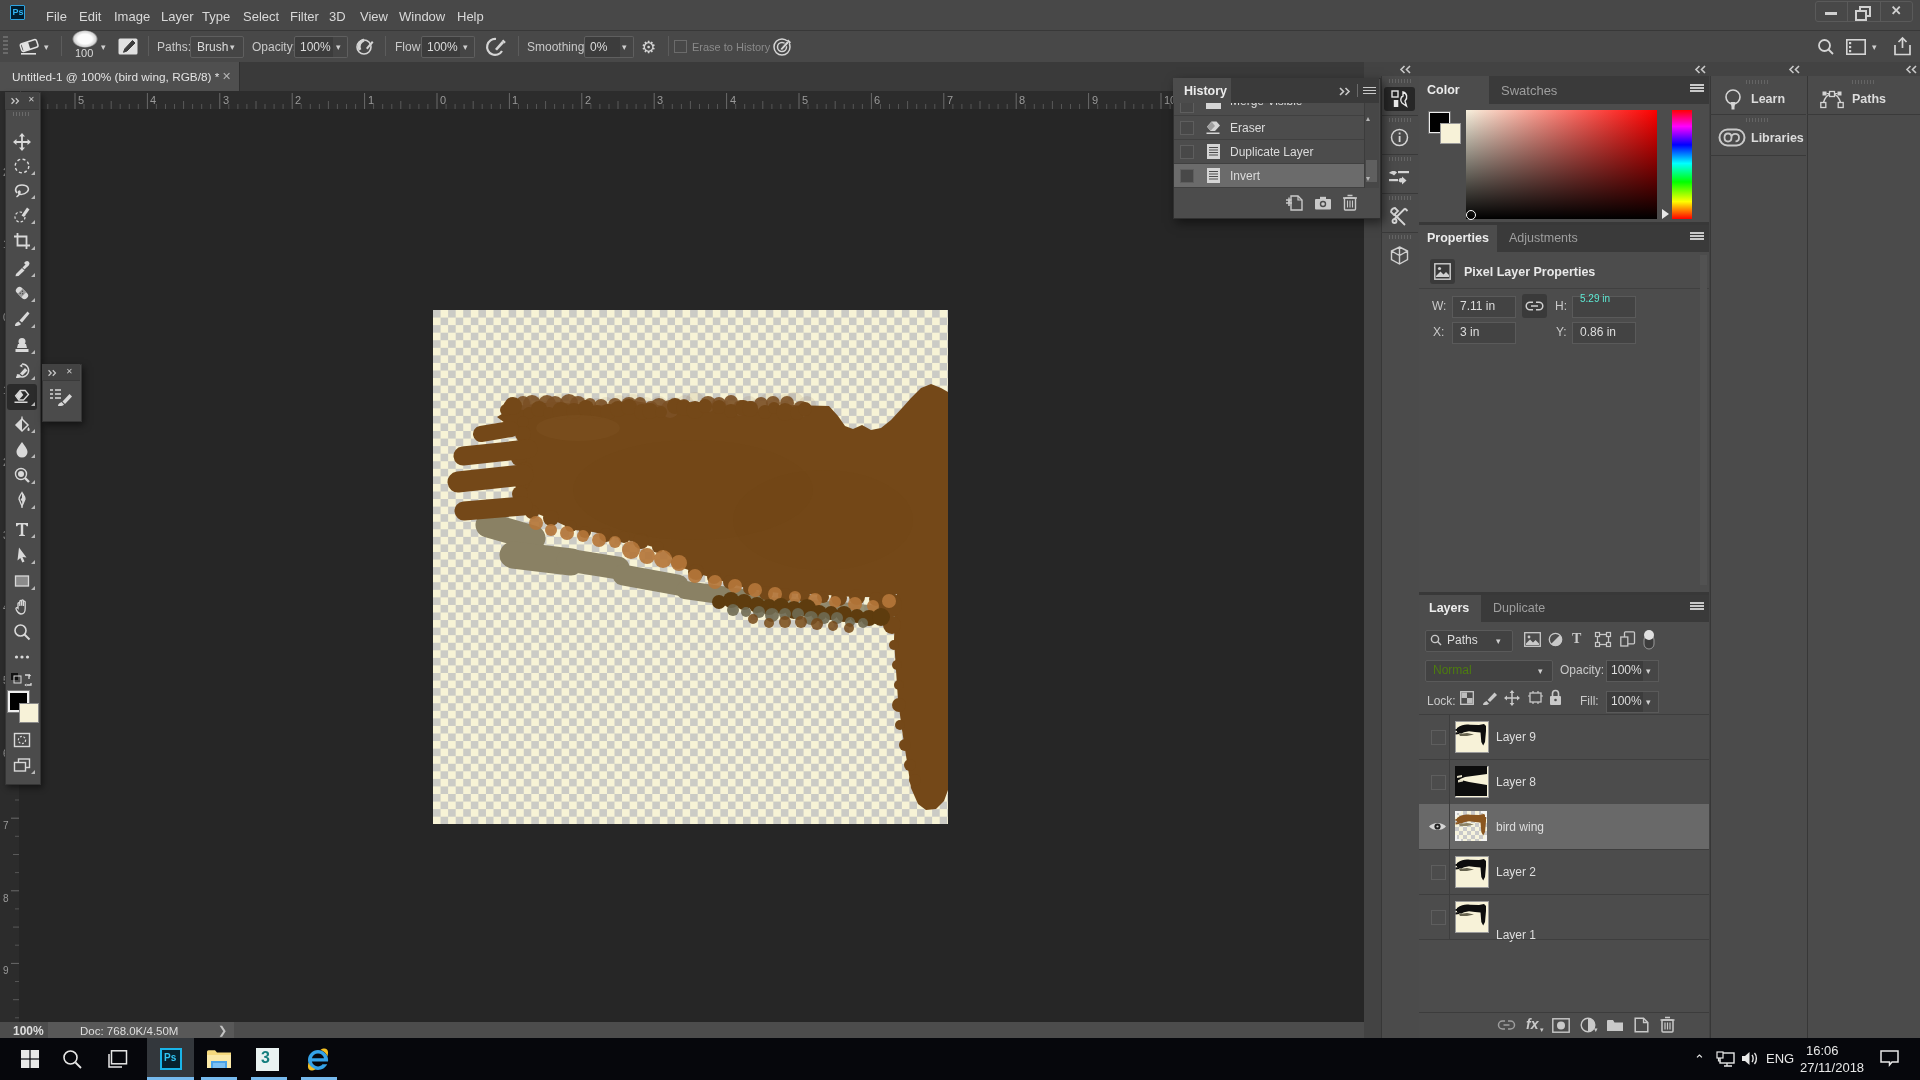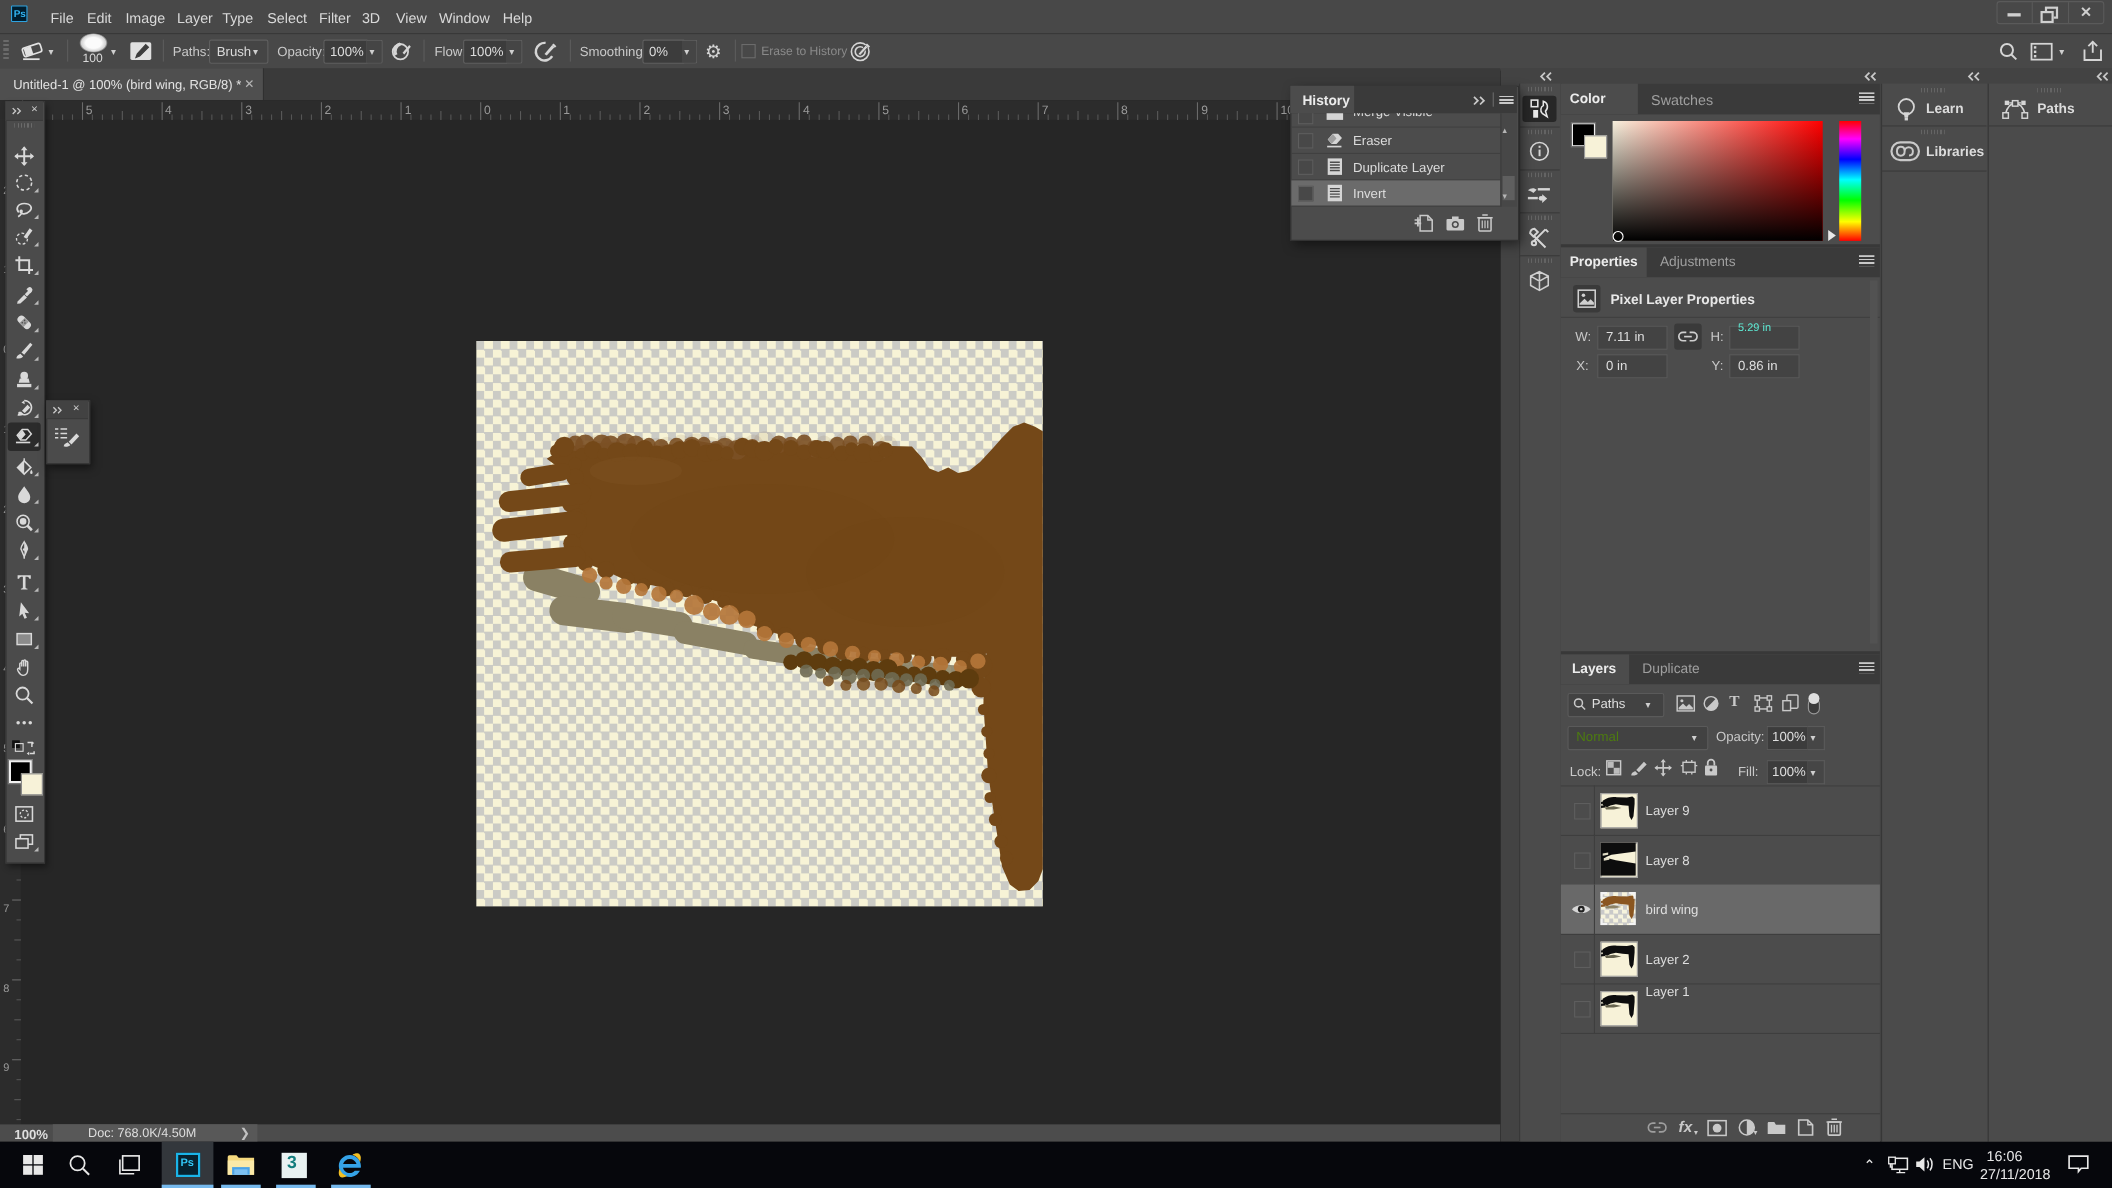--- a/index.html
+++ b/index.html
@@ -802,21 +802,21 @@
       <path d="M7 1.2 H4 A3.8 3.8 0 0 0 4 8.8 H7"></path>
       <path d="M10 1.2 h3 A3.8 3.8 0 0 1 13 8.8 h-3"></path>
       <path d="M5 5 h7"></path>
     </g>
   </svg>
 <div class="tx" style="left:1555px;top:299px;font-size:12px;color:#c9c9c9">H:</div>
 <div class="ab" style="left:1572px;top:296px;width:62px;height:20px;background:#434343;border:1px solid #5a5a5a"></div>
 <div class="tx" style="left:1580px;top:293px;font-size:10px;color:#5eead4">5.29 in</div>
 <div class="tx" style="left:1433px;top:325px;font-size:12px;color:#c9c9c9">X:</div>
 <div class="ab" style="left:1452px;top:322px;width:62px;height:20px;background:#434343;border:1px solid #5a5a5a"></div>
-<div class="tx" style="left:1460px;top:325px;font-size:12px;color:#dedede">0 in</div>
+<div class="tx" style="left:1460px;top:325px;font-size:12px;color:#dedede">3 in</div>
 <div class="tx" style="left:1556px;top:325px;font-size:12px;color:#c9c9c9">Y:</div>
 <div class="ab" style="left:1572px;top:322px;width:62px;height:20px;background:#434343;border:1px solid #5a5a5a"></div>
 <div class="tx" style="left:1580px;top:325px;font-size:12px;color:#dedede">0.86 in</div>
 <div class="ab" style="left:1700px;top:255px;width:7px;height:330px;background:#525252"></div>
 <div class="ab" style="left:1419px;top:592px;width:290px;height:3px;background:#383838"></div>
 <div class="ab" style="left:1419px;top:595px;width:290px;height:27px;background:#3a3a3a"></div>
 <div class="ab" style="left:1419px;top:595px;width:62px;height:27px;background:#4c4c4c"></div>
 <div class="tx" style="left:1429px;top:601px;font-size:12.5px;font-weight:bold;color:#ececec">Layers</div>
 <div class="tx" style="left:1493px;top:601px;font-size:12.5px;color:#9f9f9f">Duplicate</div>
 <div class="ab" style="left:1690px;top:602px;width:14px;height:10px;background:repeating-linear-gradient(180deg,#c9c9c9 0 1.6px,transparent 1.6px 3.2px)"></div>
@@ -938,21 +938,21 @@
 <div class="tx" style="left:1496px;top:865px;font-size:12px;color:#dedede">Layer 2</div>
 <div class="ab" style="left:1419px;top:894px;width:290px;height:1px;background:#3e3e3e"></div>
 <div class="ab" style="left:1431px;top:910px;width:13px;height:13px;background:transparent;border:1px solid #5e5e5e"></div>
 <div class="ab" style="left:1449px;top:894px;width:1px;height:45px;background:#3e3e3e"></div>
 <div class="ab" style="left:1455px;top:901px;width:32px;height:30px;background:#f7f2d8;border:1px solid #9a9a9a"></div>
 <svg style="left:1455px;top:901px" width="32" height="30" viewBox="0 0 32 30">
 <path fill="#0d0d0d" d="M2 7 C7 3.5 11 3.2 15 3.8 L24 4 L29 3 L31 5 L31 10 L30 21 L28.2 24.5 L26.3 21 L25.5 11.5 L20 11 L14 10.2 L9 11.2 L6 12.8 L2 11 Z"></path>
 <path fill="#0d0d0d" d="M0.5 8 L5 7.5 L5 9.5 L0.5 10 Z M0.5 11.5 L4.5 11 L4.5 13 L0.5 13.5 Z"></path>
 <path fill="#55533f" d="M4 13 L12 12 L19 13.5 L12 15 L5 15 Z" opacity="0.9"></path>
   </svg>
-<div class="tx" style="left:1496px;top:894px;font-size:12px;color:#dedede">Layer 1</div>
+<div class="tx" style="left:1496px;top:928px;font-size:12px;color:#dedede">Layer 1</div>
 <div class="ab" style="left:1419px;top:939px;width:290px;height:1px;background:#3e3e3e"></div>
 <div class="ab" style="left:1419px;top:1012px;width:290px;height:26px;background:#4c4c4c;border-top:1px solid #3c3c3c"></div>
 <svg style="left:1498px;top:1019px" width="17" height="12" viewBox="0 0 17 12">
 <g fill="none" stroke="#9e9e9e" stroke-width="1.5">
       <path d="M7 2 H4.5 A4 4 0 0 0 4.5 10 H7"></path>
       <path d="M10 2 h2.5 A4 4 0 0 1 12.5 10 H10"></path>
       <path d="M5.5 6 h6"></path>
     </g>
   </svg>
 <div class="tx" style="left:1526px;top:1016px;font-size:14px;font-style:italic;font-weight:bold;color:#c9c9c9">fx</div>

